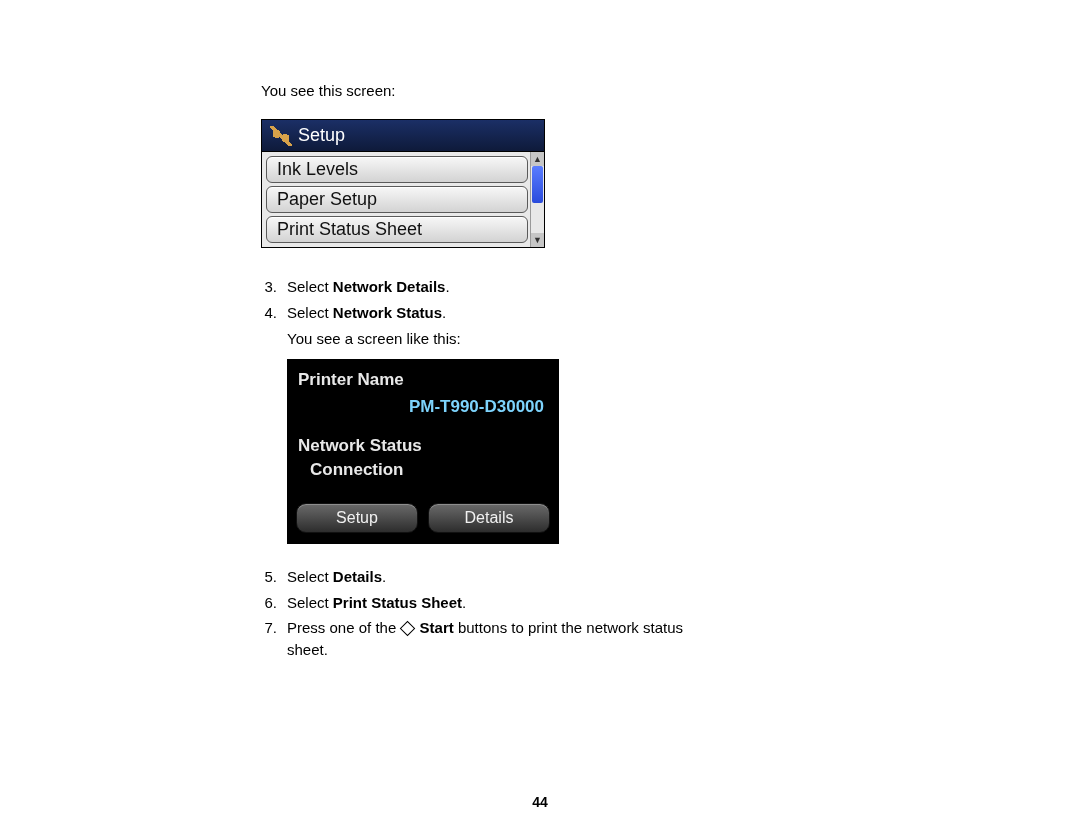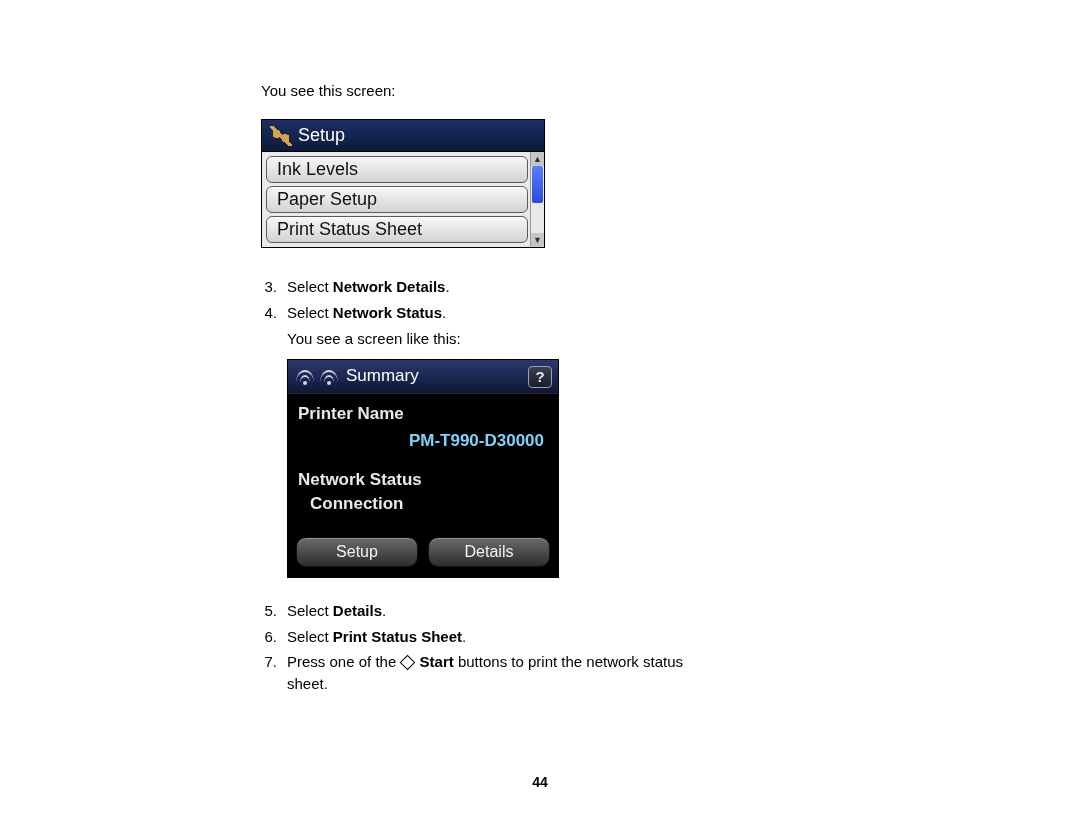--- a/index.html
+++ b/index.html
@@ -156,21 +156,21 @@
 
   .diamond {
     display:inline-block; width:11px; height:11px;
     transform: rotate(45deg);
     border:1px solid #000;
     margin: 0 2px -1px 2px;
     background:#fff;
   }
 
   .page-num {
-    position:absolute; bottom:44px; left:0; width:1080px;
+    position:absolute; bottom:24px; left:0; width:1080px;
     text-align:center; font-weight:bold; font-size:14px;
   }
 </style>
 </head>
 <body>
 
 <div class="page">
 
   <p class="lead">You see this screen:</p>
 
@@ -210,30 +210,20 @@
     </li>
     <li class="step">
       <span class="num">4.</span>
       <span class="body">
         <span>Select </span><span class="bold">Network Status</span><span>.</span>
         <div style="height:4px"></div>
         <span>You see a screen like this:</span>
 
         
         <div class="shot2">
-          <div class="shot2-header">
-            <span class="wifi-icon">
-                <span class="wifi-dot"></span>
-              </span>
-            <span class="wifi-icon">
-                <span class="wifi-dot"></span>
-              </span>
-            <span style="margin-left:4px">Summary</span>
-            <span class="help-badge">?</span>
-          </div>
           <div class="shot2-body">
             <div class="blk">
               <div class="row-label">Printer Name</div>
               <div class="row-value">PM-T990-D30000</div>
             </div>
             <div class="blk">
               <div class="row-label">Network Status</div>
               <div class="row-label row-sub">Connection</div>
             </div>
           </div>

